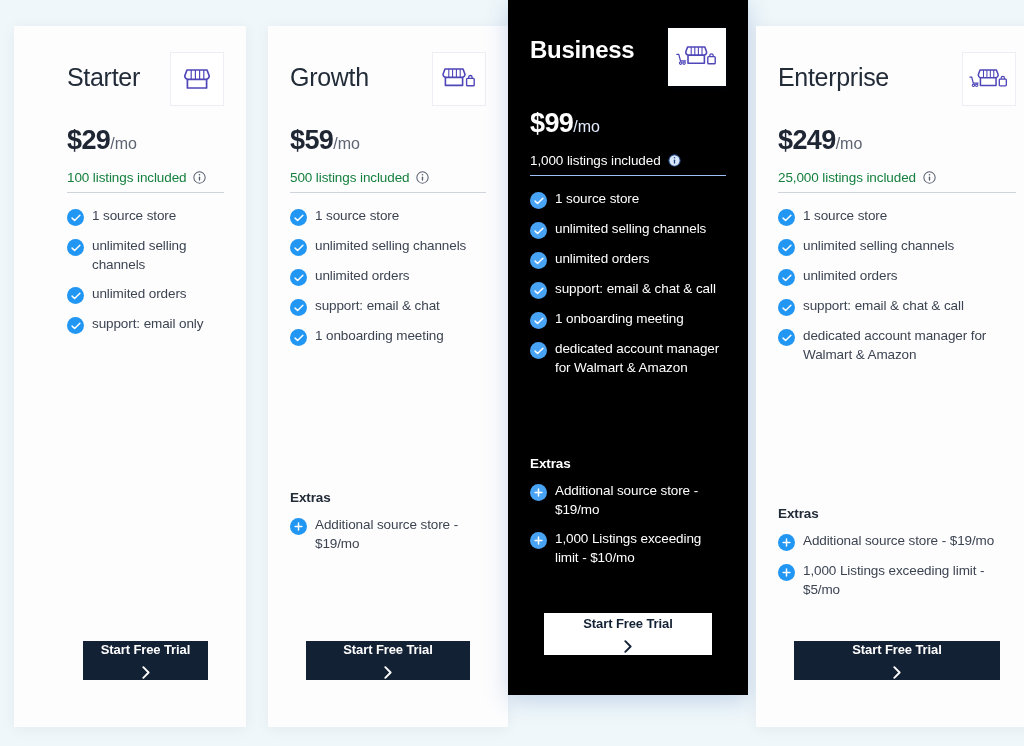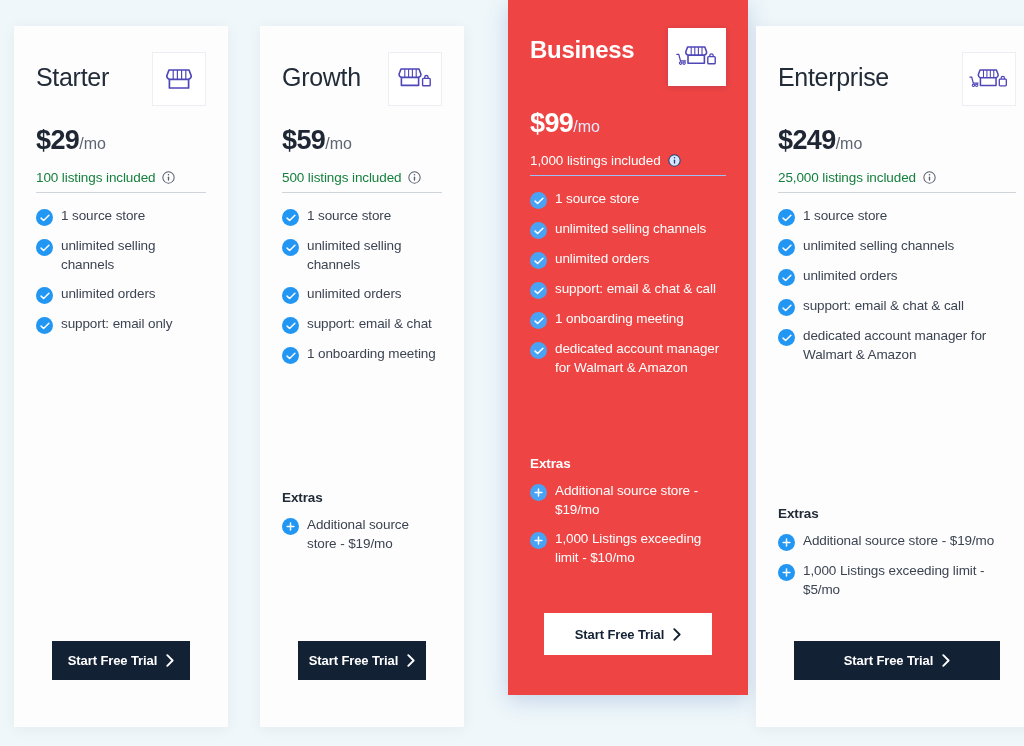--- a/index.html
+++ b/index.html
@@ -29,26 +29,26 @@
     background: #fdfdfe;
     box-shadow: 0 2px 14px rgba(22, 45, 80, 0.055);
     padding: 0;
   }
 
   .plan-card.standard { top: 26px; height: 701px; }
 
   .plan-card.featured {
     top: 0px;
     height: 695px;
-    background: #ef4444;
+    background: #000000;
     box-shadow: 0 5px 22px rgba(30, 78, 170, 0.22);
   }
 
-  .card-starter    { left: 14px;  width: 214px; }
-  .card-growth     { left: 260px; width: 204px; }
+  .card-starter    { left: 14px;  width: 232px; padding-left: 31px; }
+  .card-growth     { left: 268px; width: 240px; }
   .card-business   { left: 508px; width: 240px; }
   .card-enterprise { left: 756px; width: 282px; }
 
   .card-inner {
     position: relative;
     height: 100%;
     padding: 26px 22px 0 22px;
   }
   .plan-card.featured .card-inner { padding-top: 28px; }
 
@@ -187,20 +187,21 @@
     border: none;
     cursor: pointer;
     font-family: "Liberation Sans", sans-serif;
     font-size: 13px;
     font-weight: 700;
     letter-spacing: -0.1px;
     display: flex;
     align-items: center;
     justify-content: center;
     gap: 9px;
+    flex-direction: column;
   }
   .cta-dark {
     background: #132135;
     color: #ffffff;
     height: 39px;
     left: 38px;
     right: 38px;
     bottom: 47px;
   }
   .cta-light {

